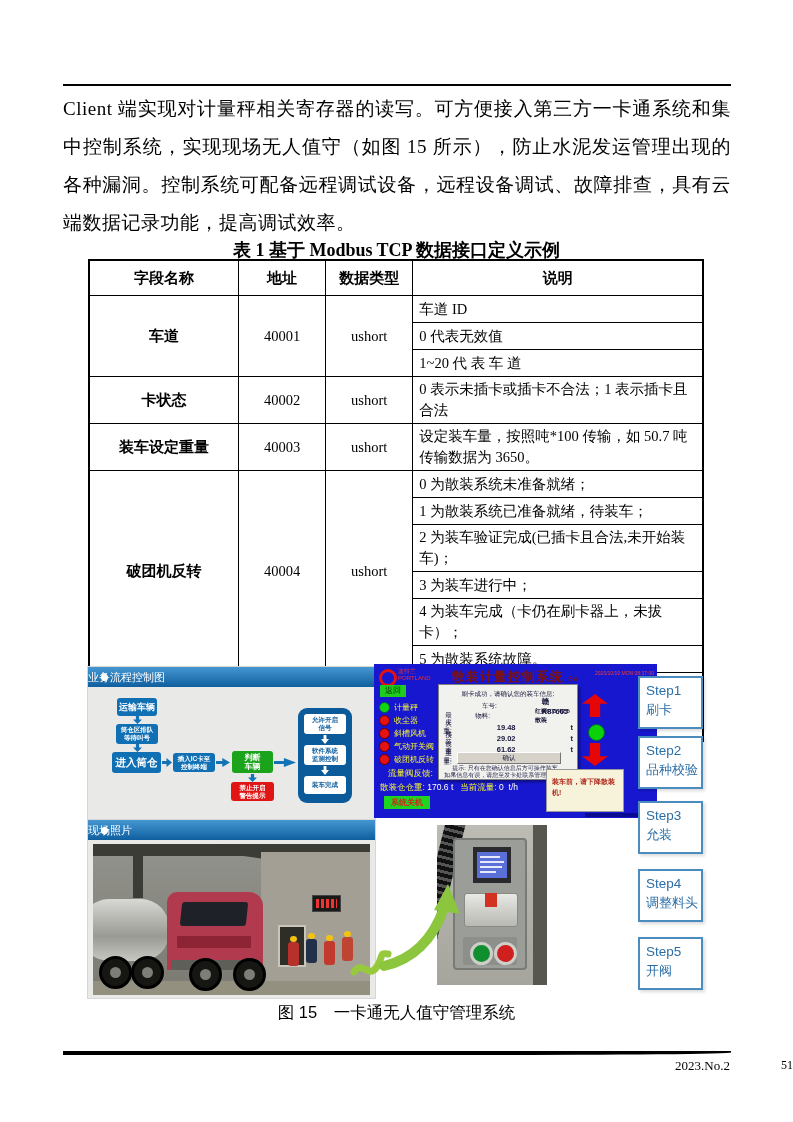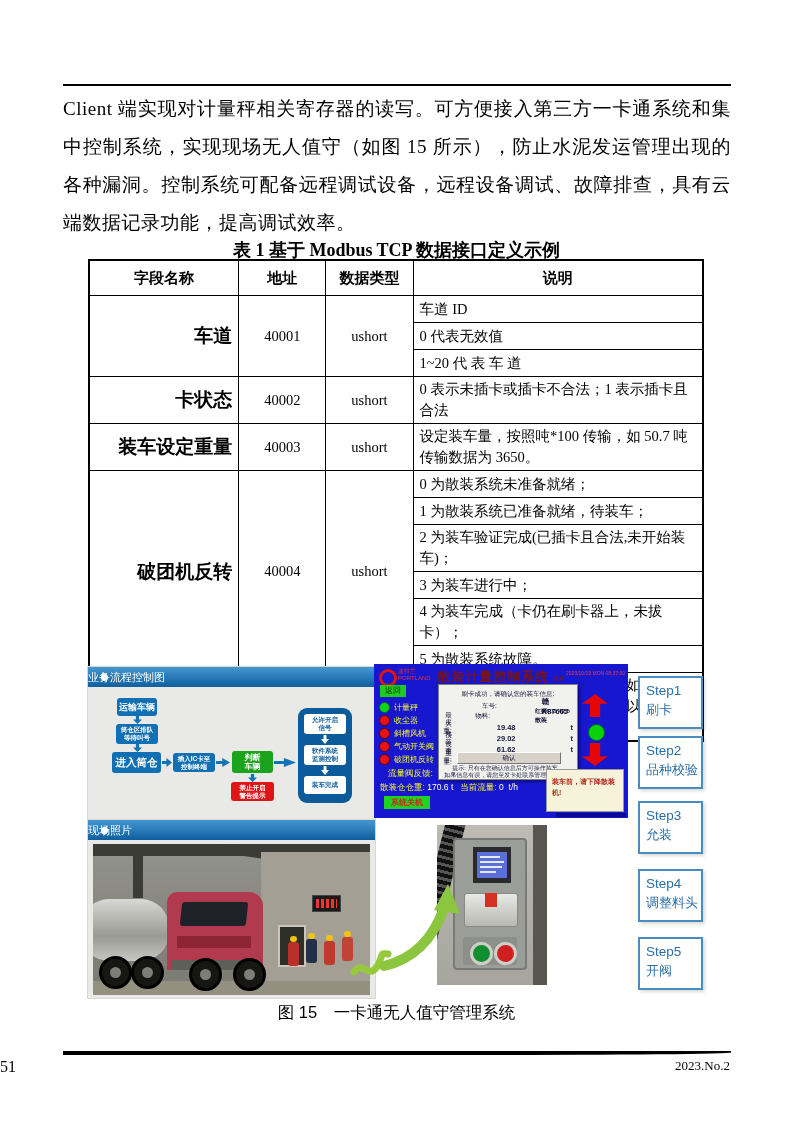--- a/index.html
+++ b/index.html
@@ -13,21 +13,21 @@
   .body-text{position:absolute;top:90px;left:63px;width:668px;font-size:19px;
              line-height:38px;text-align:justify;margin:0;letter-spacing:0.5px;}
   
   .tbl-title{position:absolute;top:238px;left:0;right:0;text-align:center;
              font-size:18px;font-weight:bold;}
   table.def{position:absolute;top:259px;left:88px;border-collapse:collapse;width:616px;
             font-size:14.5px;}
   table.def{border:2px solid #000;}
   table.def th,table.def td{border:1px solid #000;padding:2px 6px;}
   table.def th{font-size:15px;height:30px;font-weight:bold;}
-  td.c1{width:148px;text-align:right;font-weight:bold;font-size:19px;}
+  td.c1{width:148px;text-align:center;font-weight:bold;font-size:15px;}
   td.c2{width:78px;text-align:center;font-family:"Liberation Serif",serif;}
   td.c3{width:78px;text-align:center;}
   td.c4{width:300px;text-align:left;padding:3px 8px;line-height:21px;}
   tr.sub td.c4{height:22px;}
   
   .figure{position:absolute;left:85px;top:660px;width:625px;height:342px;}
   .panel{position:absolute;background:#e9e9e7;box-shadow:0 0 0 1px #d6d6d4;}
   .panel-hd{position:absolute;top:0;left:0;right:0;height:20px;color:#fff;
             background:linear-gradient(#4597d2,#0f5f9f);font-family:"Liberation Sans",sans-serif;
             font-size:11px;line-height:20px;box-sizing:border-box;}
@@ -64,21 +64,21 @@
   .grill{position:absolute;left:10px;top:44px;width:74px;height:12px;background:#8c2436;}
   .bumper{position:absolute;left:4px;bottom:0;width:88px;height:10px;background:#5f5f5a;}
   .wheel{position:absolute;width:27px;height:27px;border-radius:50%;background:#161613;
          border:3px solid #000;}
   .wheel::after{content:"";position:absolute;inset:8px;border-radius:50%;background:#7e7e78;}
   .worker{position:absolute;width:11px;height:24px;border-radius:3px;}
   .helmet{position:absolute;left:2px;top:-6px;width:7px;height:6px;border-radius:50%;background:#f4c312;}
   .ground{position:absolute;left:0;bottom:0;width:277px;height:14px;background:#94907f;}
   
   .hmi{position:absolute;left:289px;top:4px;width:254px;height:154px;background:#1717cf;
-       font-family:"Liberation Sans",sans-serif;}
+       font-family:"Liberation Sans",sans-serif;padding-left:29px;}
   .hmi-logo-ring{position:absolute;left:5px;top:5px;width:12px;height:12px;border:3px solid #e21212;border-radius:50%;}
   .hmi-logo-txt{position:absolute;left:24px;top:4px;color:#e83030;font-size:6px;line-height:7px;white-space:pre-line;}
   .hmi-title{position:absolute;left:0;right:0;top:4px;text-align:center;color:#7c1313;
              font-size:13px;font-weight:bold;letter-spacing:1px;}
   .hmi-title small{font-size:8px;}
   .hmi-date{position:absolute;right:3px;top:6px;color:#e84040;font-size:5px;}
   .hmi-back{position:absolute;left:6px;top:21px;width:26px;height:12px;background:#1ecb1e;
             color:#073a07;font-size:8px;text-align:center;line-height:12px;}
   .ind{position:absolute;left:5px;height:11px;display:flex;align-items:center;gap:4px;}
   .dot{width:9px;height:9px;border-radius:50%;border:1px solid #063;}
@@ -133,21 +133,21 @@
         border:2px solid #4b8cbf;box-sizing:border-box;color:#2b6ea6;
         font-family:"Liberation Sans",sans-serif;padding:3px 0 0 6px;
         box-shadow:2px 2px 3px rgba(0,0,0,.15);}
   .step .s1{font-size:13.5px;line-height:19px;}
   .step .s2{font-size:13px;line-height:19px;}
   
   .fig-caption{position:absolute;top:1002px;left:0;right:0;text-align:center;font-size:16.5px;
                font-family:"Liberation Sans",sans-serif;}
   .foot-rule{position:absolute;top:1051px;left:63px;width:668px;height:4px;background:#000;
              border-radius:0 0 60%/100% 60%;}
-  .page-num{position:absolute;top:1058px;left:0;right:0;text-align:left;font-size:16px;}
+  .page-num{position:absolute;top:1058px;left:0;right:0;text-align:right;font-size:12px;}
   .issue{position:absolute;top:1058px;right:63px;font-size:13px;}
 </style>
 </head>
 <body>
 
 <div class="page">
 
   <div class="hrule"></div>
 
   <p class="body-text">Client 端实现对计量秤相关寄存器的读写。可方便接入第三方一卡通系统和集中控制系统，实现现场无人值守（如图 15 所示），防止水泥发运管理出现的各种漏洞。控制系统可配备远程调试设备，远程设备调试、故障排查，具有云端数据记录功能，提高调试效率。</p>

